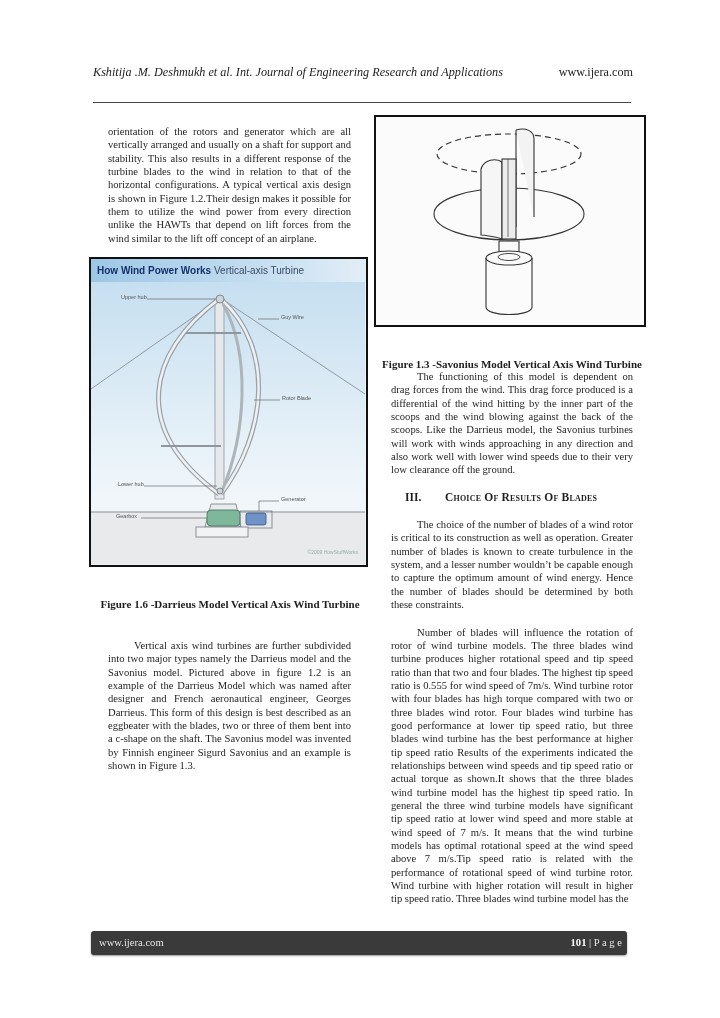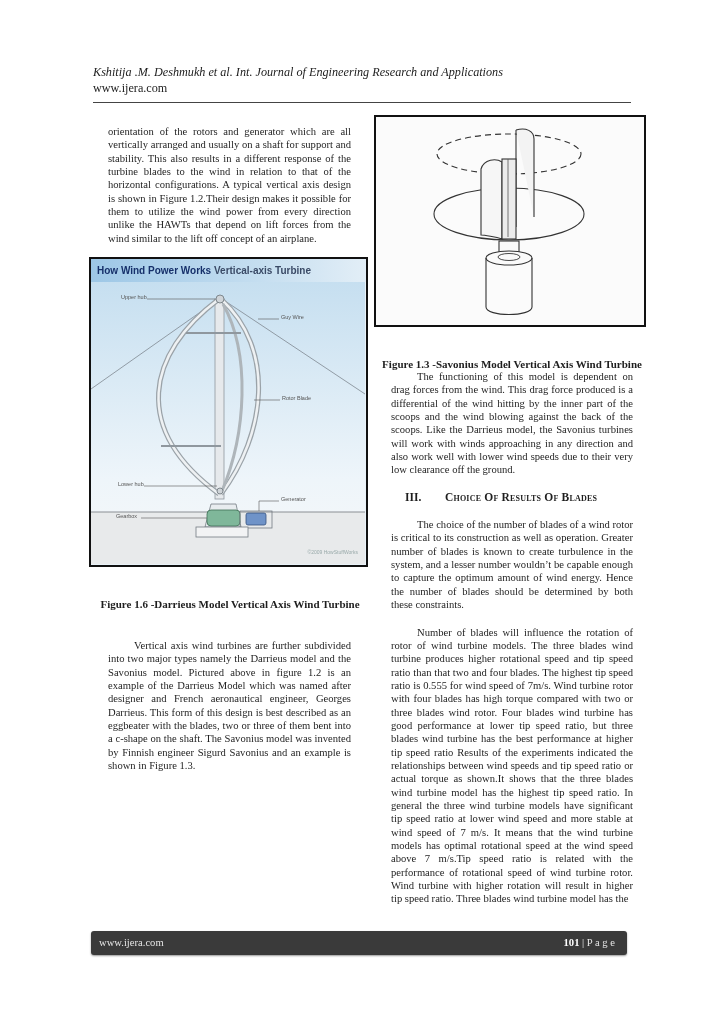--- a/index.html
+++ b/index.html
@@ -1,57 +1,57 @@
 <!DOCTYPE html>
 <html><head>
 <meta charset="utf-8">
 <style>
   html, body { margin: 0; padding: 0; background: #ffffff; }
   body { width: 720px; height: 1018px; position: relative; overflow: hidden;
          font-family: "Liberation Serif", "DejaVu Serif", serif; color: #1e1e1e; }
 
   .header { position: absolute; left: 93px; top: 64px; width: 540px; }
-  .header .line { font-style: italic; font-size: 12.2px; line-height: 16px; white-space: nowrap; color: #222; flex-direction: column; }
+  .header .line { font-style: italic; font-size: 12.2px; line-height: 16px; white-space: nowrap; color: #222; }
   .header .line1 { display: flex; justify-content: space-between; }
   .header .url { font-style: normal; }
   .header-rule { position: absolute; left: 93px; top: 102px; width: 538px; height: 0; border-top: 1.5px solid #444; }
 
   .col { position: absolute; font-size: 10.6px; line-height: 13.35px; text-align: justify; }
   .col-left { left: 94px; width: 271px; }
   .col-right { left: 377px; width: 270px; }
   .col p { margin: 14px; }
   .indent { text-indent: 26px; }
 
   
   .fig12 { position: absolute; left: 89px; top: 257px; width: 279px; height: 310px;
            border: 2.5px solid #111; box-sizing: border-box; background: #e9f2f8; overflow: hidden; }
   .fig12 .banner { position: absolute; left: 0; top: 0; width: 100%; height: 23px;
                    background: linear-gradient(90deg,#9dc7e6 0%,#c5def0 60%,#e4eff7 100%);
                    font-family: "Liberation Sans", "DejaVu Sans", sans-serif; font-size: 10px; line-height: 23px; padding-left: 6px; white-space: nowrap; }
   .fig12 .banner b { color: #16306a; }
-  .fig12 .banner span { color: #3a4a66; font-weight: bold; }
+  .fig12 .banner span { color: #3a4a66; font-weight: normal; }
   .fig12 svg { position: absolute; left: 0; top: 0; }
 
   .caption { position: absolute; text-align: center; font-weight: bold; font-size: 11px; line-height: 13px; margin-top: 28px; }
   .cap12 { left: 92px; top: 570px; width: 276px; }
   .cap13 { left: 374px; top: 330px; width: 276px; }
 
   
   .fig13 { position: absolute; left: 374px; top: 115px; width: 272px; height: 212px;
            border: 2.5px solid #111; box-sizing: border-box; background: #fbfbfb; }
 
   .section-head { font-weight: bold; font-size: 11.5px; margin: 0; text-align: left; }
   .section-head .num { display: inline-block; width: 40px; padding-left: 14px; }
   .section-head .sc { font-variant: small-caps; letter-spacing: 0.2px; }
 
   .footer { position: absolute; left: 91px; top: 931px; width: 536px; height: 24px;
             background: #3a3a3a; border-radius: 3px; box-shadow: 0 1px 2px #999;
             color: #e6e6e6; font-size: 10.6px; line-height: 24px; }
   .footer .left { position: absolute; left: 8px; }
-  .footer .right { position: absolute; right: 12px; text-align: center; }
+  .footer .right { position: absolute; right: 5px; text-align: center; }
   .footer .right b { color: #fff; }
 </style>
 </head>
 <body>
 
 <div class="header">
   <div class="line line1">
     <span>Kshitija .M. Deshmukh et al. Int. Journal of Engineering Research and Applications</span>
     <span class="url">www.ijera.com</span>
   </div>

